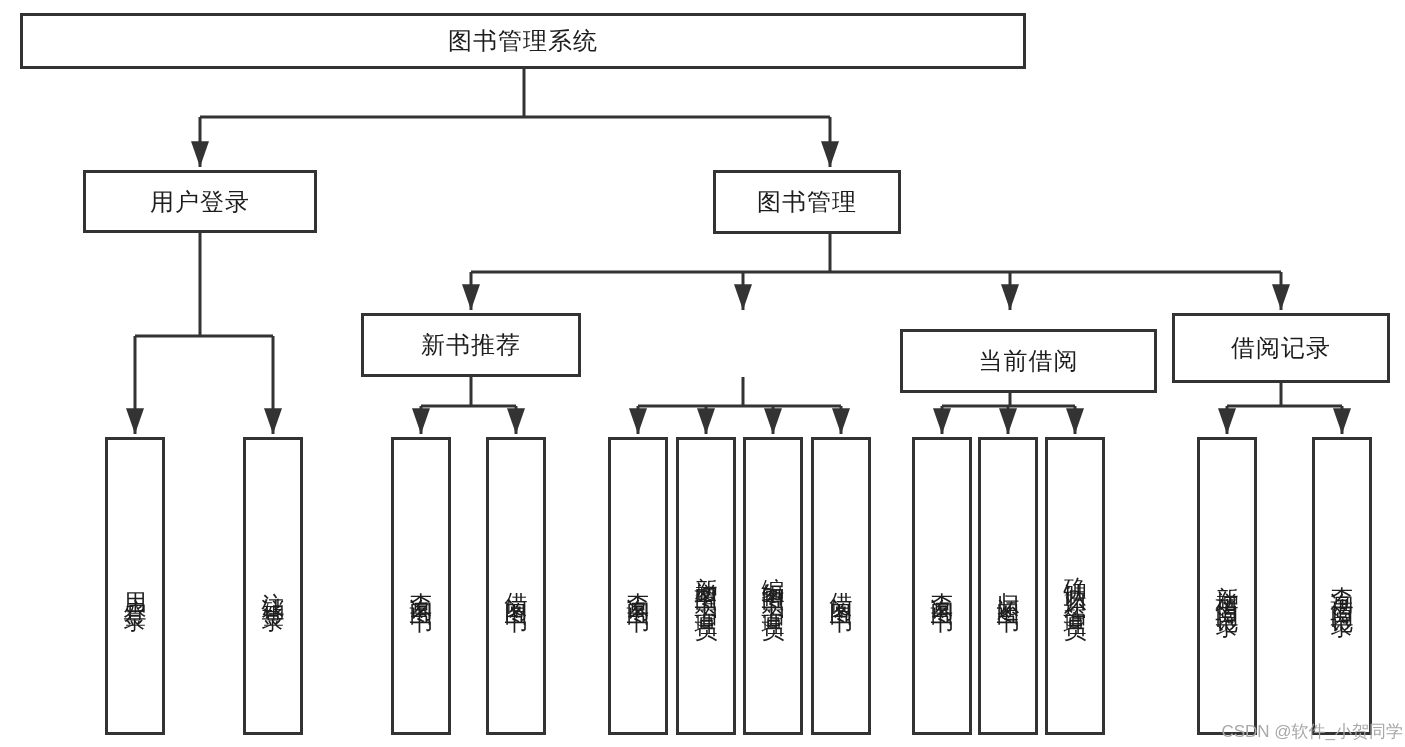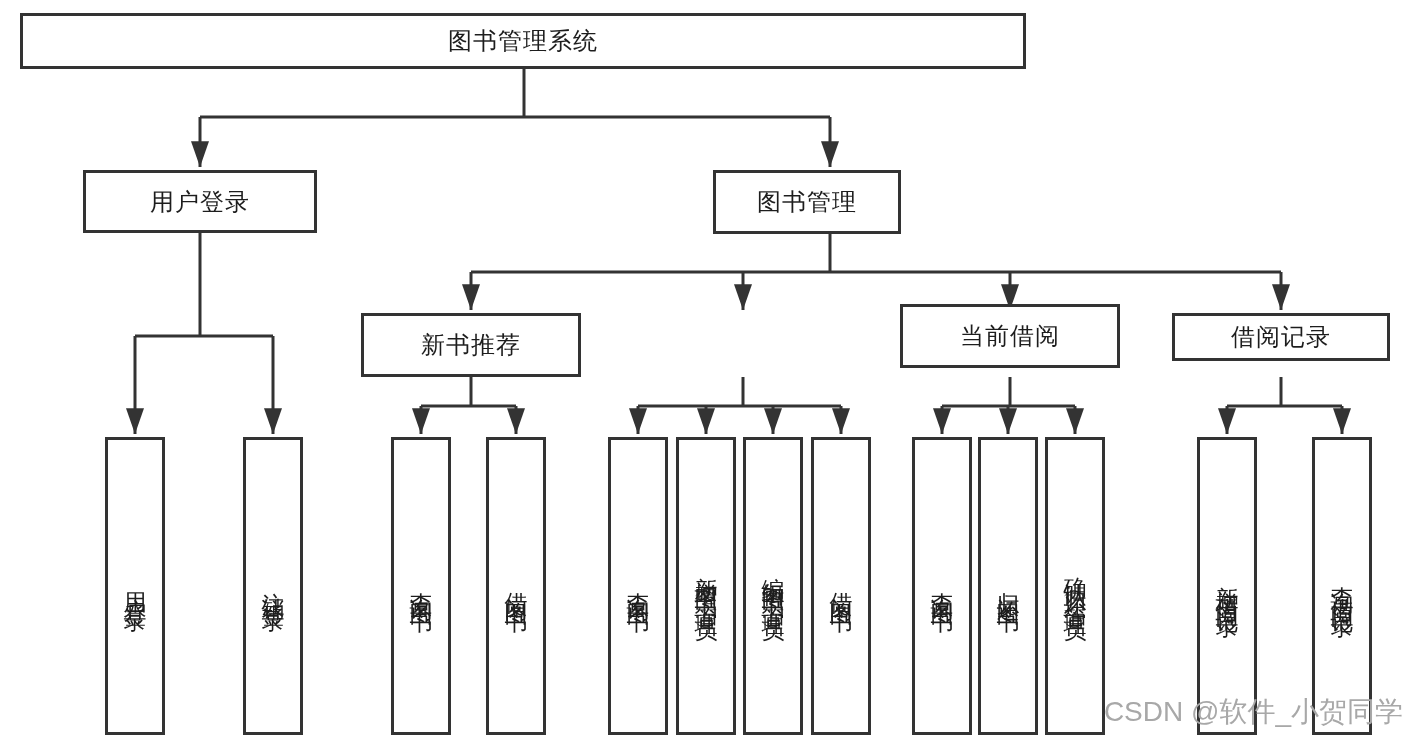--- a/index.html
+++ b/index.html
@@ -48,43 +48,43 @@
     line-height: 1;
   }
   
   .n-root   { left: 20px;   top: 13px;  width: 1006px; height: 56px; }
   
   .n-login  { left: 83px;   top: 170px; width: 234px;  height: 63px; }
   .n-mgmt   { left: 713px;  top: 170px; width: 188px;  height: 64px; }
   
   .n-rec    { left: 361px;  top: 313px; width: 220px;  height: 64px; text-align: center; }
   .n-bb     { left: 633px;  top: 313px; width: 220px;  height: 64px; }
-  .n-cb     { left: 900px;  top: 304px; width: 220px;  height: 64px; }
-  .n-br     { left: 1172px; top: 313px; width: 218px;  height: 48px; text-align: center; }
+  .n-cb     { left: 900px;  top: 329px; width: 257px;  height: 64px; }
+  .n-br     { left: 1172px; top: 313px; width: 218px;  height: 70px; text-align: center; }
   
   .leaf { top: 437px; width: 60px; height: 298px; }
   .n-l1  { left: 105px;  }
   .n-l2  { left: 243px;  }
   .n-l3  { left: 391px;  }
   .n-l4  { left: 486px;  }
   .n-l5  { left: 608px;  }
   .n-l6  { left: 676px;  }
   .n-l7  { left: 743px;  }
   .n-l8  { left: 811px;  }
   .n-l9  { left: 912px;  }
   .n-l10 { left: 978px;  }
   .n-l11 { left: 1045px; }
   .n-l12 { left: 1197px; }
   .n-l13 { left: 1312px; }
   .watermark {
     position: absolute;
     right: 2px;
-    bottom: 16px;
+    bottom: 4px;
     color: #a8a8a8;
-    font-size: 28px;
+    font-size: 17px;
     z-index: 3;
     white-space: nowrap;
   }
 </style>
 </head>
 <body>
 
 <div class="canvas">
 
   <svg class="connectors" width="1405" height="747" viewBox="0 0 1405 747" aria-hidden="true">

